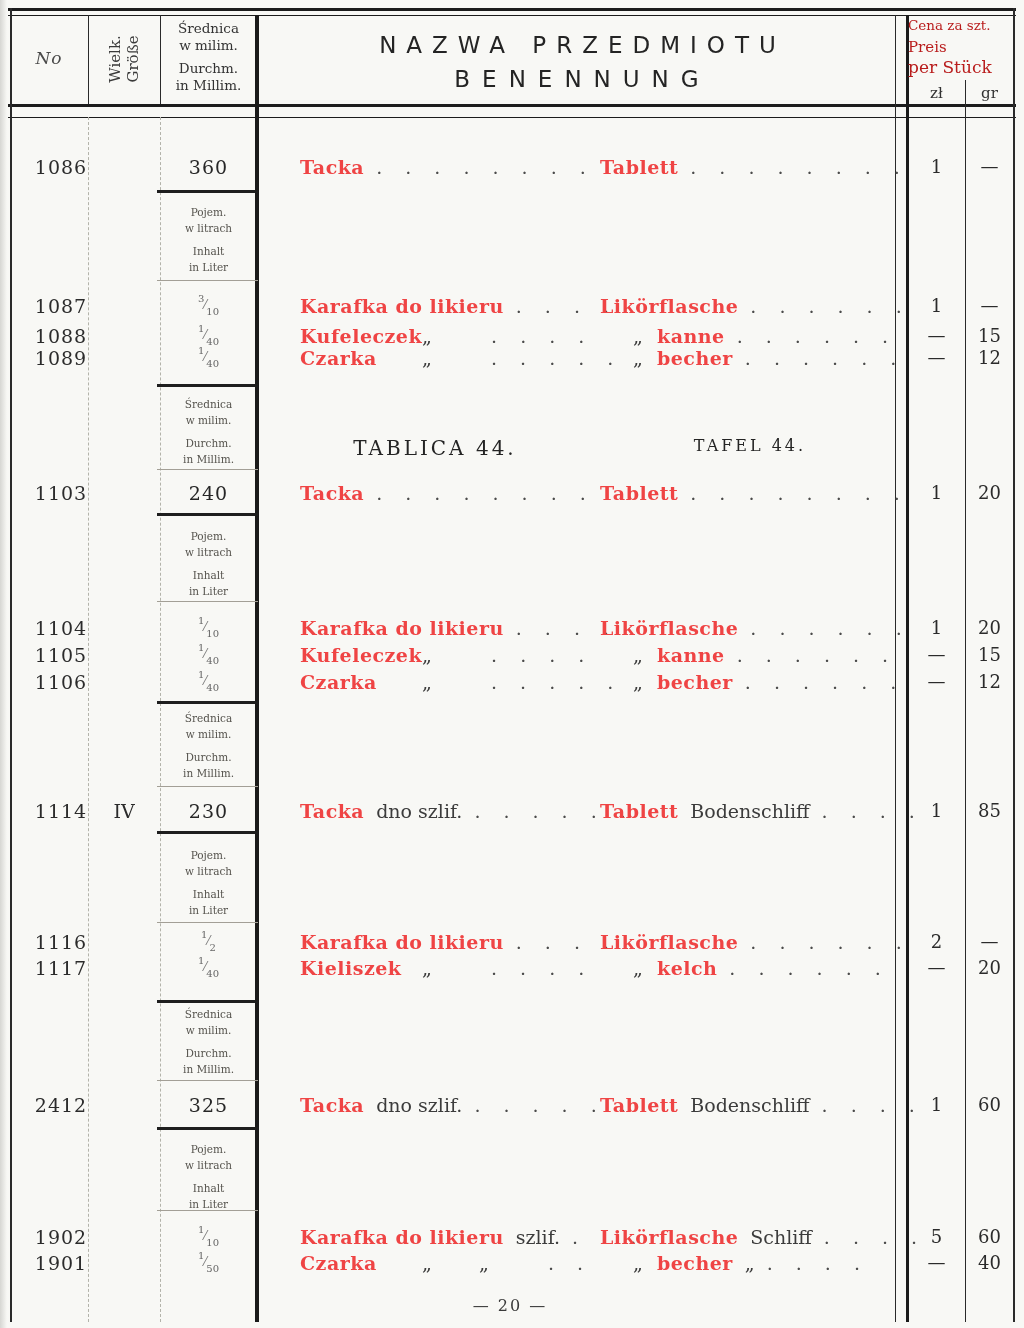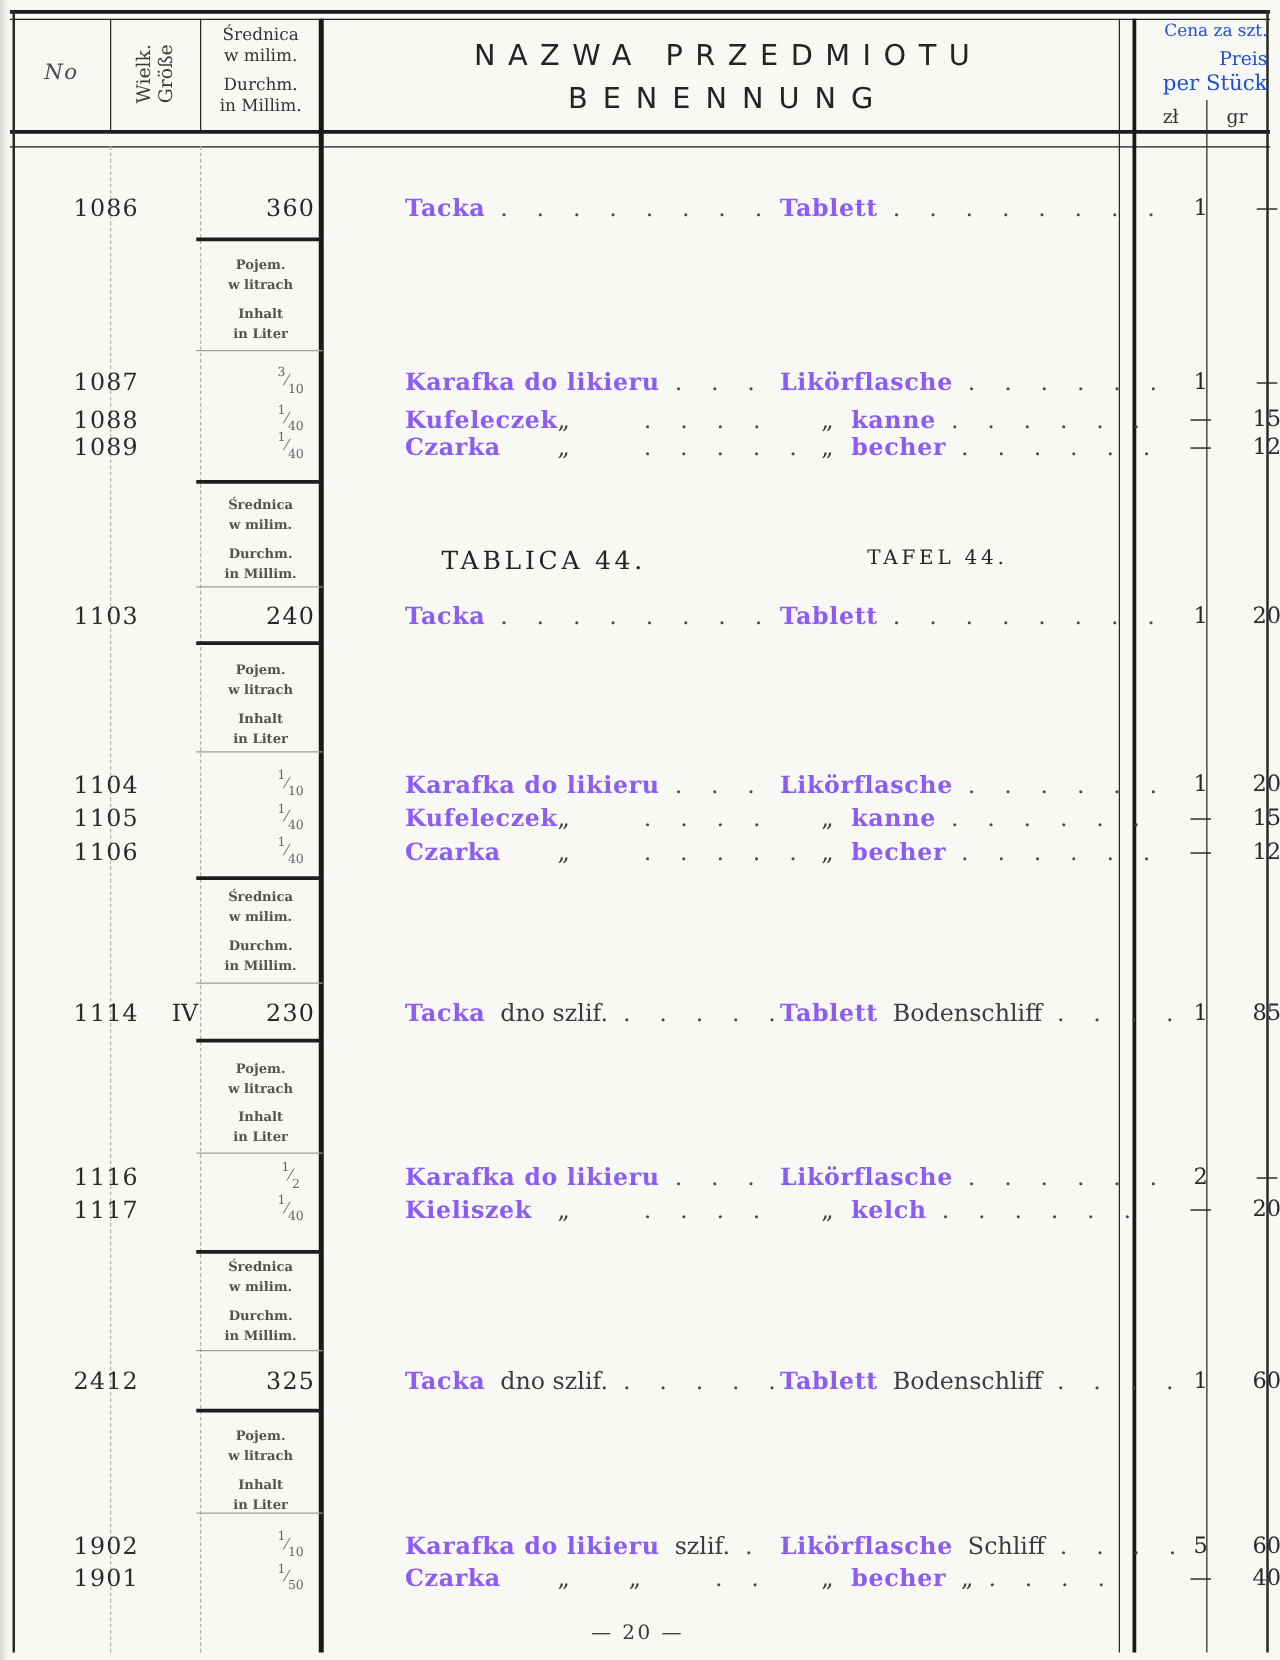--- a/index.html
+++ b/index.html
@@ -29,43 +29,43 @@
     line-height:18px;color:#3a3a3a;white-space:nowrap;}
   .diam-head{position:absolute;left:160px;top:20px;width:97px;text-align:center;
     font-size:13.5px;line-height:17px;color:#333;}
   .diam-head .gap{margin-top:6px;}
   .title-pl{position:absolute;left:270px;top:32px;width:625px;text-align:center;
     font-family:"DejaVu Sans","Liberation Sans",sans-serif;
     font-size:23px;letter-spacing:10px;color:#242424;white-space:nowrap;}
   .title-de{position:absolute;left:270px;top:66px;width:625px;text-align:center;
     font-family:"DejaVu Sans","Liberation Sans",sans-serif;
     font-size:23px;letter-spacing:12px;color:#242424;white-space:nowrap;}
-  .price-head{position:absolute;left:908px;width:106px;text-align:right;color:#1d4ed8;}
+  .price-head{position:absolute;left:908px;width:106px;text-align:left;color:#b91c1c;}
   .ph1{top:17px;font-size:13.5px;}
   .ph2{top:38px;font-size:15px;}
   .ph3{top:57px;font-size:17px;}
   .curr-zl{position:absolute;left:908px;top:84px;width:57px;text-align:center;font-size:15px;color:#333;}
   .curr-gr{position:absolute;left:965px;top:84px;width:49px;text-align:center;font-size:15px;color:#333;}
   
   .colnote{position:absolute;left:160px;width:97px;text-align:center;
-    font-size:10.5px;line-height:16px;color:#55534d;font-weight:bold;}
+    font-size:10.5px;line-height:16px;color:#55534d;}
   .colnote .gap{margin-top:7px;}
   
-  .row{position:absolute;left:0;width:944px;height:24px;font-size:19px;margin-left:24px;}
+  .row{position:absolute;left:0;width:944px;height:24px;font-size:19px;}
   .no{position:absolute;left:18px;width:86px;text-align:center;color:#2b2b2b;letter-spacing:1px;}
   .size{position:absolute;left:88px;width:72px;text-align:center;color:#2b2b2b;}
   .dim{position:absolute;left:160px;width:97px;text-align:center;color:#262626;letter-spacing:1px;}
   .frac{position:absolute;left:160px;width:97px;text-align:center;color:#666;font-size:12px;}
   .frac sup{font-size:10px;position:relative;top:-2px;}
   .frac sub{font-size:10px;position:relative;top:3px;}
   .frac .sl{font-style:normal;color:#777;}
   .pl{position:absolute;left:300px;white-space:nowrap;}
   .de{position:absolute;left:600px;white-space:nowrap;}
   .de.ind{padding-left:33px;}
-  .nm{font-weight:bold;color:#8b5cf6;letter-spacing:.5px;}
+  .nm{font-weight:bold;color:#ef4444;letter-spacing:.5px;}
   .nm.fixw{display:inline-block;min-width:122px;}
   .mod{color:#3c3c3c;margin-left:12px;font-weight:normal;}
   .ditto{display:inline-block;width:57px;color:#3c3c3c;}
   .depre{width:24px;}
   .dots{margin-left:12px;word-spacing:17px;color:#4a4a4a;}
   .zl{position:absolute;left:908px;width:57px;text-align:center;font-size:18px;color:#2b2b2b;}
   .gr{position:absolute;left:965px;width:49px;text-align:center;font-size:18px;color:#2b2b2b;}
   
   .sec-pl{position:absolute;left:330px;top:436px;width:210px;text-align:center;
     font-size:20px;letter-spacing:3px;color:#242424;}

